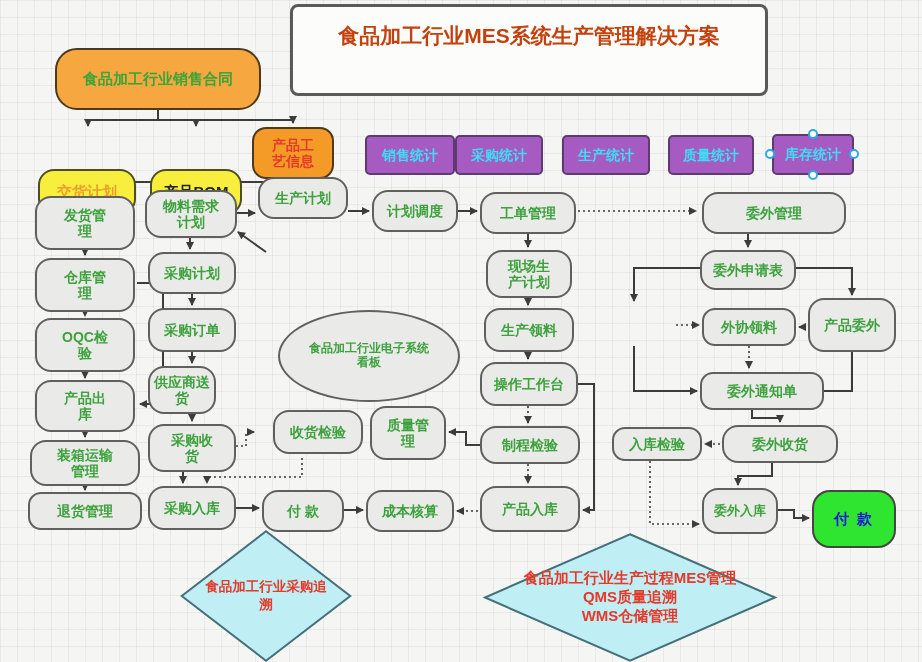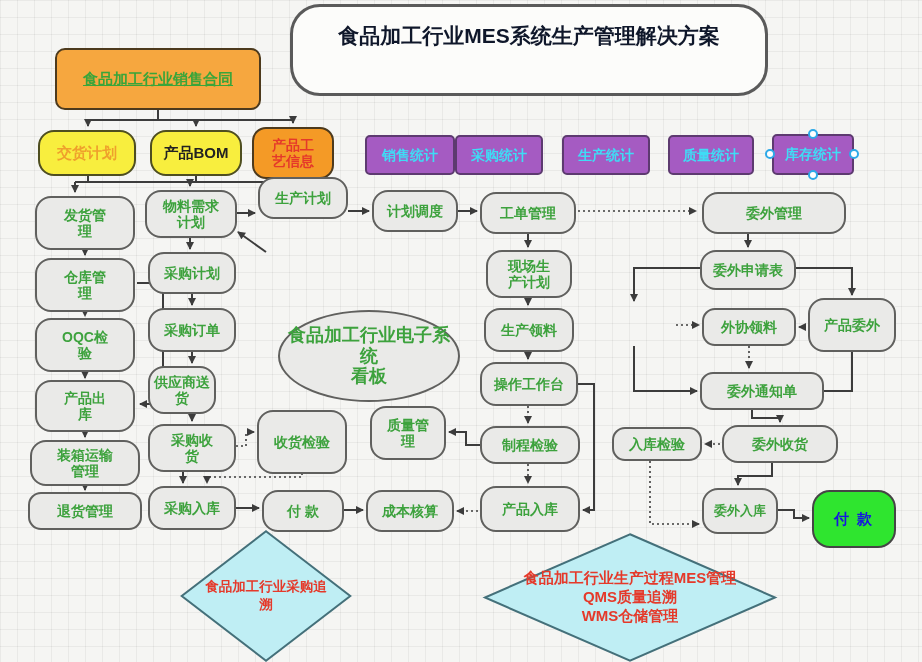--- a/index.html
+++ b/index.html
@@ -6,30 +6,30 @@
   body{font-family:"Liberation Sans","DejaVu Sans",sans-serif;background:#f5f5f3;}
   #canvas{position:relative;width:922px;height:662px;overflow:hidden;background:#f5f5f3;
     background-image:linear-gradient(rgba(0,0,0,0.05) 1px,transparent 1px),
                      linear-gradient(90deg,rgba(0,0,0,0.05) 1px,transparent 1px);
     background-size:17px 17px;}
   #wires{position:absolute;left:0;top:0;width:922px;height:662px;pointer-events:none;}
   .node{position:absolute;display:flex;align-items:center;justify-content:center;text-align:center;
     font-weight:bold;white-space:pre-line;box-sizing:border-box;line-height:1.15;}
   .gray{background:#eaeae8;border:2px solid #60605e;border-radius:16px;color:#3da23d;font-size:14px;}
   .r-sm{border-radius:13px;}
-  .ellipse{border-radius:50%;font-size:18px;border-width:2.5px;}
-  .yellow{background:#f8ee3e;border:2.5px solid #4e4e20;border-radius:16px;font-size:15px;}
+  .ellipse{border-radius:50%;font-size:12px;border-width:2.5px;}
+  .yellow{background:#f8ee3e;border:2.5px solid #4e4e20;border-radius:16px;font-size:15px;margin-top:39px;}
   .t-orange{color:#efa02c;} .t-black{color:#222222;}
-  .orange{background:#f6a73f;border:2.5px solid #4d3a1d;border-radius:10px;color:#3aa53a;font-size:15px;text-decoration:underline;}
+  .orange{background:#f6a73f;border:2.5px solid #4d3a1d;border-radius:22px;color:#3aa53a;font-size:15px;}
   .dorange{background:#f49a26;border:2.5px solid #4d3a1d;border-radius:14px;color:#e5392a;font-size:14px;}
   .purple{background:#a55bc2;border:2px solid #5d3a70;border-radius:5px;color:#3fdcf5;font-size:14px;}
   .greenbox{background:#2fe52f;border:2px solid #454545;border-radius:18px;color:#1616e0;font-size:15px;letter-spacing:2px;}
   .title-box{position:absolute;left:290px;top:4px;width:478px;height:92px;background:#fcfcfa;
-    border:3px solid #5a5a5a;border-radius:30px;display:flex;justify-content:center;align-items:flex-start;
-    padding-top:15px;font-size:21px;font-weight:bold;color:#0f172a;box-sizing:border-box;}
+    border:3px solid #5a5a5a;border-radius:8px;display:flex;justify-content:center;align-items:flex-start;
+    padding-top:15px;font-size:21px;font-weight:bold;color:#c2410c;box-sizing:border-box;}
   .diamond{position:absolute;display:flex;align-items:center;justify-content:center;text-align:center;
     font-weight:bold;white-space:pre-line;}
   .diamond > svg{position:absolute;left:0;top:0;width:100%;height:100%;}
   .diamond > span{position:relative;z-index:1;font-size:13.5px;}
   .d-orange{color:#ef9232;} .d-red{color:#e5392a;}
   .handle{position:absolute;width:10px;height:10px;border-radius:50%;background:#ffffff;
     border:2px solid #2da9e8;box-sizing:border-box;z-index:6;}
   .wire{stroke:#3c3c3c;stroke-width:2;fill:none;}
   .dot{stroke:#3c3c3c;stroke-width:1.6;fill:none;stroke-dasharray:2,3;}
   .dia{fill:#bfeef4;stroke:#44707a;stroke-width:2;}
@@ -140,21 +140,21 @@
   <div class="node gray" style="left:148px;top:366px;width:68px;height:48px">供应商送
 货</div>
   <div class="node gray" style="left:148px;top:424px;width:88px;height:48px">采购收
 货</div>
   <div class="node gray" style="left:148px;top:486px;width:88px;height:44px">采购入库</div>
 
   <div class="node gray" style="left:258px;top:177px;width:90px;height:42px">生产计划</div>
   <div class="node gray" style="left:372px;top:190px;width:86px;height:42px">计划调度</div>
   <div class="node gray ellipse" style="left:278px;top:310px;width:182px;height:92px">食品加工行业电子系统
 看板</div>
-  <div class="node gray" style="left:257px;top:410px;width:90px;height:64px">收货检验</div>
+  <div class="node gray" style="left:273px;top:410px;width:90px;height:44px">收货检验</div>
   <div class="node gray" style="left:370px;top:406px;width:76px;height:54px">质量管
 理</div>
   <div class="node gray" style="left:262px;top:490px;width:82px;height:42px">付 款</div>
   <div class="node gray" style="left:366px;top:490px;width:88px;height:42px">成本核算</div>
 
   <div class="node gray" style="left:480px;top:192px;width:96px;height:42px">工单管理</div>
   <div class="node gray" style="left:486px;top:250px;width:86px;height:48px">现场生
 产计划</div>
   <div class="node gray" style="left:484px;top:308px;width:90px;height:44px">生产领料</div>
   <div class="node gray" style="left:480px;top:362px;width:98px;height:44px">操作工作台</div>

